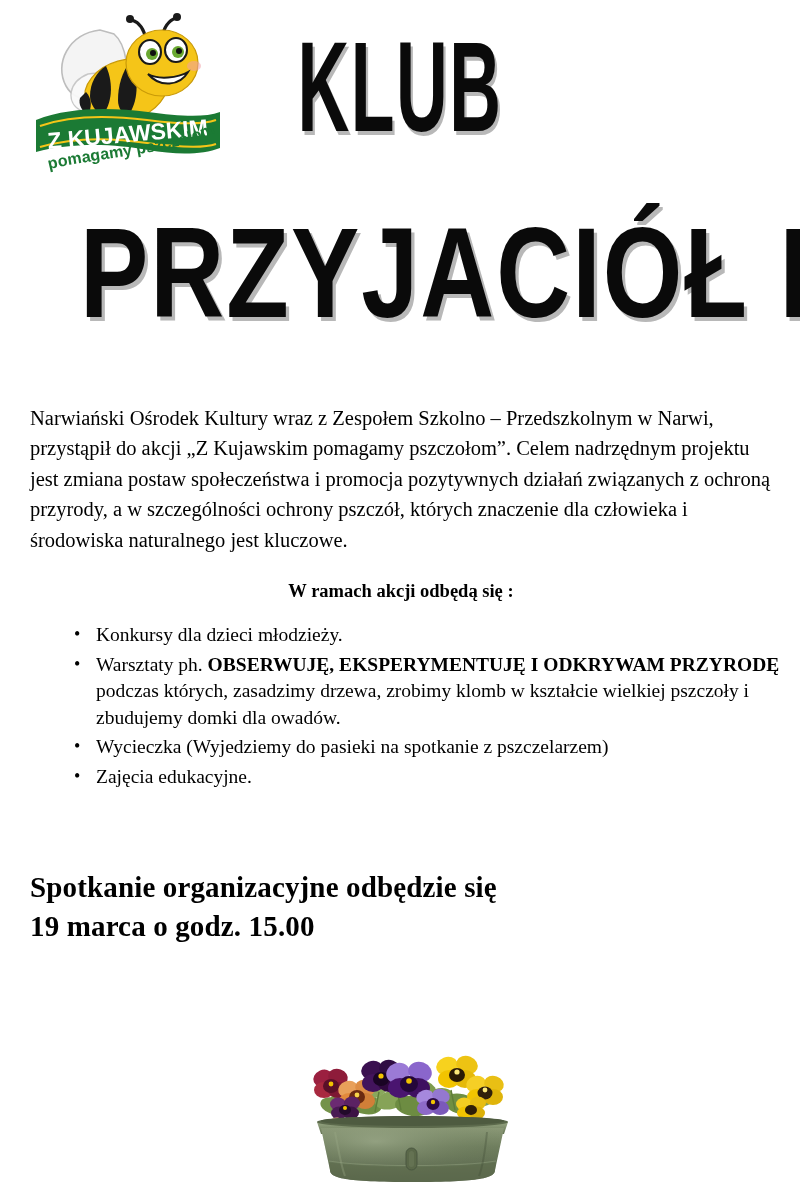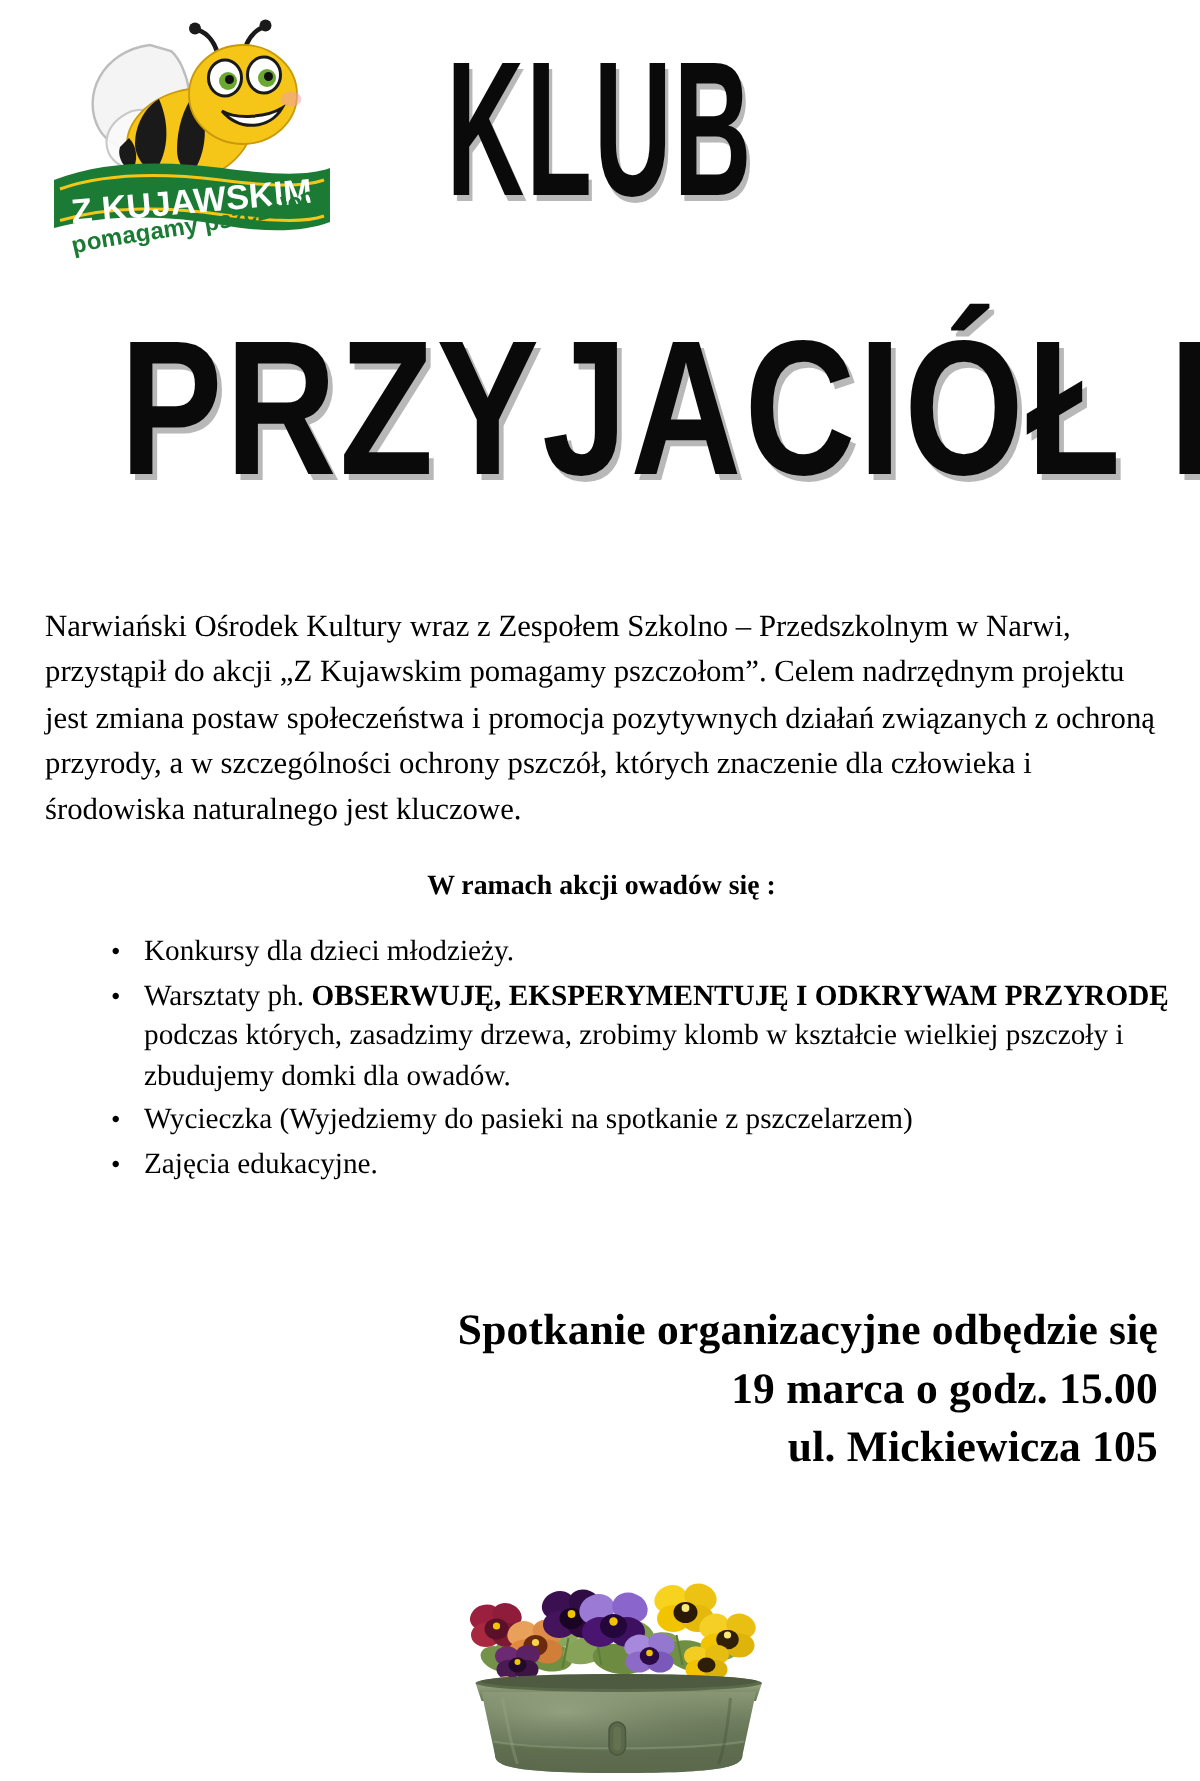--- a/index.html
+++ b/index.html
@@ -102,21 +102,21 @@
     line-height: 26.5px;
   }
   .bullets b { font-weight: bold; }
 
   
   .announce {
     position: absolute;
     left: 30px;
     top: 868px;
     width: 742px;
-    text-align: right;
+    text-align: left;
     font-size: 29px;
     line-height: 39px;
     font-weight: bold;
     letter-spacing: 0.005em;
   }
 
   
   .planter-block {
     position: absolute;
     left: 305px;
@@ -178,33 +178,32 @@
     </text>
   </svg>
 </div>
 
 <div class="title-line title-klub">KLUB</div>
 
 <div class="title-line title-main">PRZYJACIÓŁ PSZCZÓŁ</div>
 
 <p class="intro">Narwiański Ośrodek Kultury wraz z Zespołem Szkolno – Przedszkolnym w Narwi, przystąpił do akcji „Z Kujawskim pomagamy pszczołom”.  Celem nadrzędnym projektu jest zmiana postaw społeczeństwa i promocja pozytywnych działań związanych z ochroną przyrody, a w szczególności ochrony pszczół, których znaczenie dla człowieka i środowiska naturalnego jest kluczowe.</p>
 
-<div class="subhead">W ramach akcji owadów się :</div>
+<div class="subhead">W ramach akcji odbędą się :</div>
 
 <ul class="bullets" id="bullet-list">
     <li><span>Konkursy  dla dzieci młodzieży.</span></li>
     <li><span>Warsztaty ph. </span><b>OBSERWUJĘ, EKSPERYMENTUJĘ I ODKRYWAM PRZYRODĘ</b><span> podczas których, zasadzimy drzewa, zrobimy klomb w kształcie wielkiej pszczoły i zbudujemy domki dla owadów.</span></li>
     <li><span>Wycieczka (Wyjedziemy do pasieki na spotkanie z pszczelarzem)</span></li>
     <li><span>Zajęcia edukacyjne.</span></li>
   </ul>
 
 <div class="announce">
   <div>Spotkanie organizacyjne odbędzie się</div>
   <div>19 marca o godz. 15.00</div>
-  <div>ul. Mickiewicza 105</div>
 </div>
 
 <div class="planter-block">
   <svg class="planter-svg" viewBox="0 0 215 145" xmlns="http://www.w3.org/2000/svg">
     <defs>
       <linearGradient id="potG" x1="0" y1="0" x2="0" y2="1">
         <stop offset="0%" stop-color="#8a9876"></stop>
         <stop offset="35%" stop-color="#6f7e5e"></stop>
         <stop offset="100%" stop-color="#56624a"></stop>
       </linearGradient>

